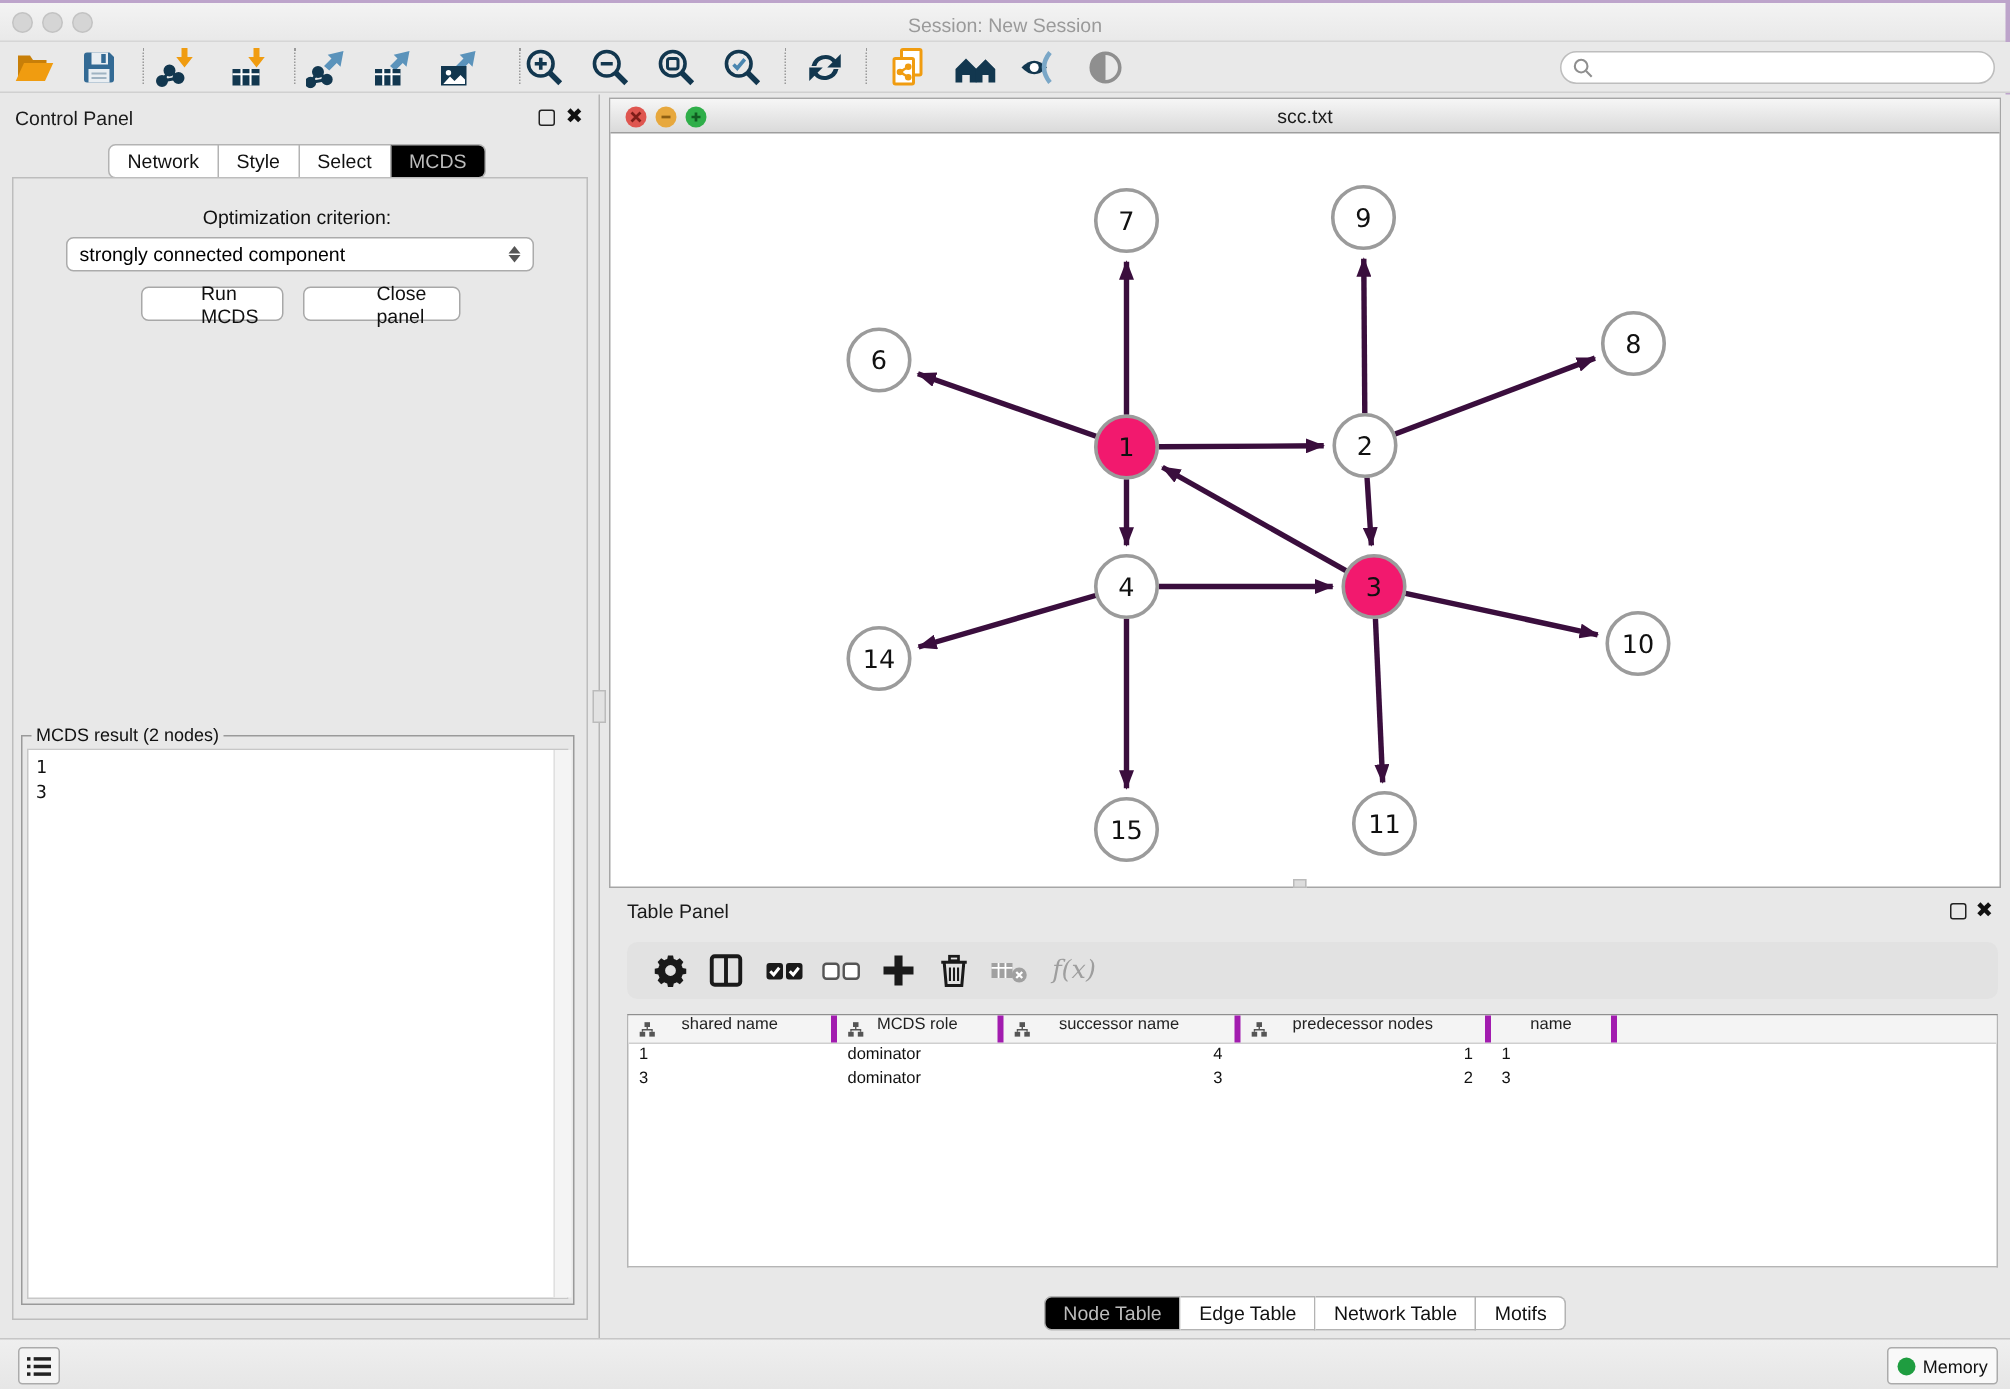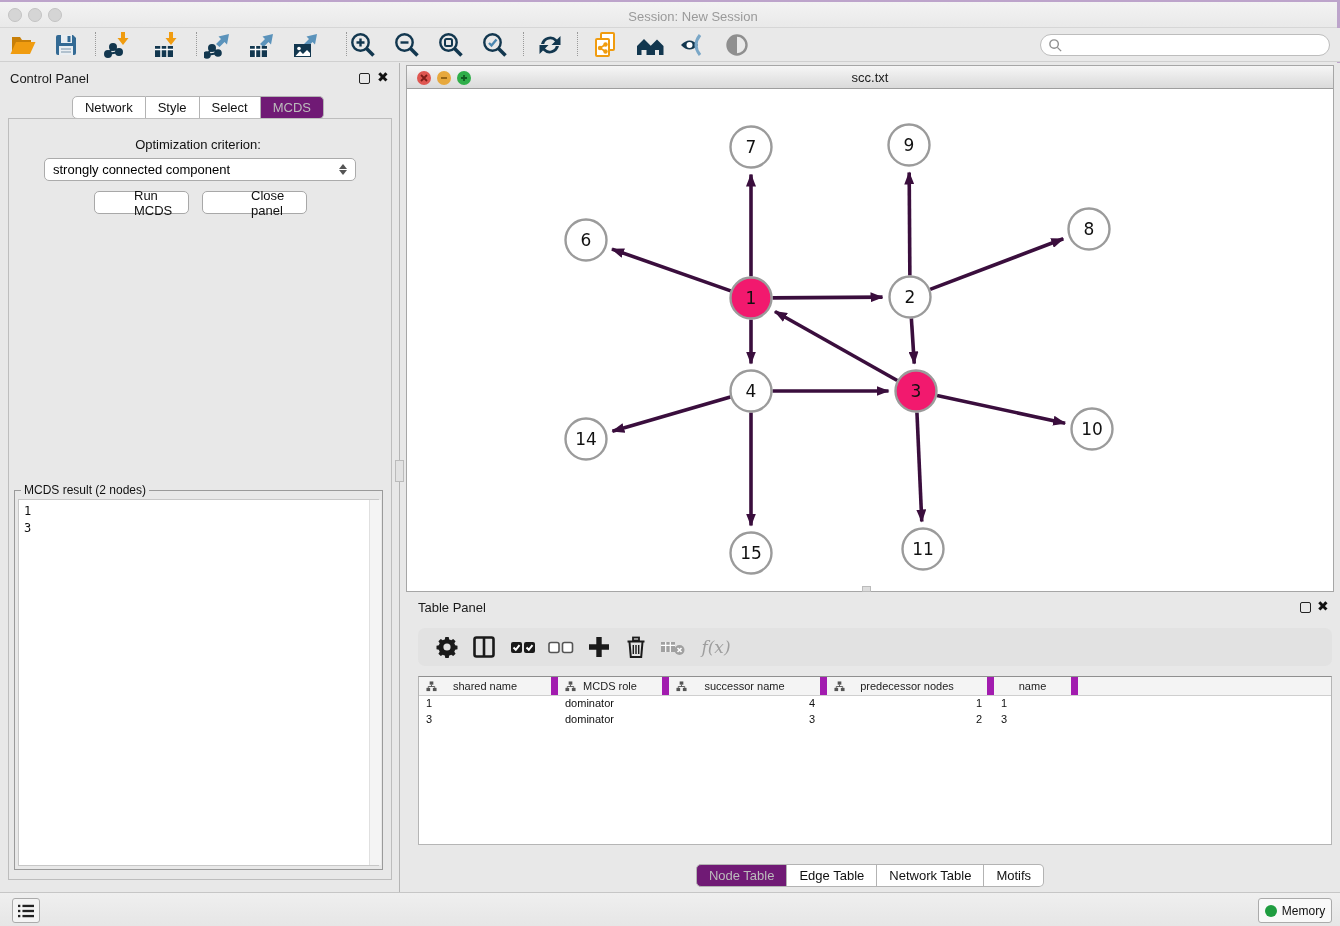--- a/index.html
+++ b/index.html
@@ -2,42 +2,42 @@
 <html><head>
 <meta charset="utf-8">
 <style>
   * { margin:0; padding:0; box-sizing:border-box; }
   html,body { width:1340px; height:926px; }
   body { font-family:"Liberation Sans","DejaVu Sans",sans-serif; background:#e8e8e8; position:relative; overflow:hidden; }
   .abs { position:absolute; }
 
   
   #titlebar { left:0; top:0; width:1340px; height:28px; background:linear-gradient(#f3f3f3,#e9e9e9); border-top:2px solid #b puzzled; }
-  #titlebar { border-top:2px solid #bda4cb; border-bottom:1px solid #d6d6d6;padding-left:23px; }
+  #titlebar { border-top:2px solid #bda4cb; border-bottom:1px solid #d6d6d6; }
   .mac-dot { width:14px; height:14px; border-radius:50%; background:#d5d5d5; border:1px solid #c3c3c3; position:absolute; top:6px; }
   #win-title { width:100%; text-align:center; top:7px; color:#9a9a9a; font-size:13px; }
   #purple-right { right:0; top:0; width:3px; height:63px; background:#bda4cb; }
 
   
   #toolbar { left:0; top:28px; width:1340px; height:34px; background:#e9e9e9; border-bottom:1px solid #d0d0d0; }
   .tbtn { position:absolute; top:2px; width:30px; height:30px; display:flex; align-items:center; justify-content:center; }
   .tsep { position:absolute; top:4px; height:24px; border-left:1px dotted #9a9a9a; }
   #search-wrap { position:absolute; right:10px; top:6px; width:290px; height:22px; background:#fff; border:1px solid #bdbdbd; border-radius:12px; display:flex; align-items:center; padding-left:7px; }
   #search-wrap input { border:none; outline:none; flex:1; height:18px; font-size:12px; background:transparent; }
 
   
   #cp-title { left:10px; top:71px; font-size:13px; color:#1a1a1a; }
   .panel-sq { width:11px; height:11px; border:1.5px solid #222; border-radius:2px; }
   .panel-x { font-size:14px; font-weight:bold; color:#111; line-height:11px; }
   #cp-tabs { left:0; top:96px; width:396px; display:flex; justify-content:center; }
   .tab { border:1px solid #b3b3b3; background:#fff; font-size:13px; padding:3px 12px; color:#111; }
   .tab:first-child { border-radius:5px 0 0 5px; }
   .tab:last-child { border-radius:0 5px 5px 0; }
   .tab + .tab { border-left:none; }
-  .tab.active { background:#701a75; color:#bcbcbc; }
+  .tab.active { background:#000000; color:#bcbcbc; }
   #cp-body { left:8px; top:118px; width:384px; height:762px; background:#e8e8e8; border:1px solid #bdbdbd; }
   #opt-label { left:0; top:137px; width:396px; text-align:center; font-size:13px; color:#111; }
   #criterion { left:44px; top:158px; width:312px; height:23px; background:#fff; border:1px solid #ababab; border-radius:5px; font-size:13px; display:flex; align-items:center; padding:0 8px; }
   #criterion .updown { margin-left:auto; display:flex; flex-direction:column; gap:1px; }
   #criterion .updown i { width:0; height:0; border-left:4px solid transparent; border-right:4px solid transparent; }
   #criterion .updown i.up { border-bottom:5px solid #555; }
   #criterion .updown i.dn { border-top:5px solid #555; }
   .btn { position:absolute; top:191px; height:23px; background:#fff; border:1px solid #a8a8a8; border-radius:5px; font-size:13px; display:flex; align-items:center; justify-content:center; color:#111; }
   #mcds-fieldset { left:14px; top:490px; width:369px; height:380px; border:1px solid #9a9a9a; background:#e8e8e8; }
   #mcds-legend { position:absolute; left:6px; top:-8px; background:#e8e8e8; font-size:12px; padding:0 3px; color:#111; }
@@ -56,21 +56,21 @@
   #net-canvas { left:0; top:23px; }
   #h-handle { left:456px; top:520px; width:9px; height:6px; background:#ddd; border:1px solid #bbb; }
 
   
   #tp-title { left:418px; top:600px; font-size:13px; color:#1a1a1a; }
   #tp-toolbar { left:418px; top:628px; width:914px; height:38px; background:#e2e2e2; border-radius:7px; }
   .tpbtn { position:absolute; top:4px; width:30px; height:30px; display:flex; align-items:center; justify-content:center; }
   #fx-label { font-family:"DejaVu Serif",serif; font-style:italic; font-size:17px; color:#9e9e9e; }
   #tbl { left:418px; top:676px; width:914px; height:169px; background:#fff; border:1px solid #b5b5b5; border-top:1px solid #8f8f8f; }
   #tbl-head { display:flex; height:19px; background:#f4f4f4; border-bottom:1px solid #cfcfcf; }
-  .th { position:relative; border-right:7px solid #a21caf; display:flex; align-items:center; justify-content:center; font-size:11px; color:#222; }
+  .th { position:relative; border-right:4px solid #a21caf; display:flex; justify-content:center; font-size:11px; color:#222; }
   .th svg { position:absolute; left:7px; top:4px; }
   .tr { display:flex; height:16px; font-size:11px; color:#111; }
   .td { overflow:hidden; white-space:nowrap; }
   #tp-tabs { left:406px; top:864px; width:928px; display:flex; justify-content:center; }
 
   
   #statusbar { left:0; top:892px; width:1340px; height:34px; background:linear-gradient(#efefef,#e6e6e6); border-top:1px solid #c6c6c6; }
   #list-btn { left:12px; top:5px; width:28px; height:25px; background:#f4f4f4; border:1px solid #ababab; border-radius:3px; display:flex; align-items:center; justify-content:center; }
   #memory-btn { right:8px; top:5px; width:74px; height:25px; background:#f9f9f9; border:1px solid #ababab; border-radius:3px; display:flex; align-items:center; justify-content:center; gap:5px; font-size:12px; color:#111; }
   #memory-dot { width:12px; height:12px; border-radius:50%; background:#1f9d40; }

